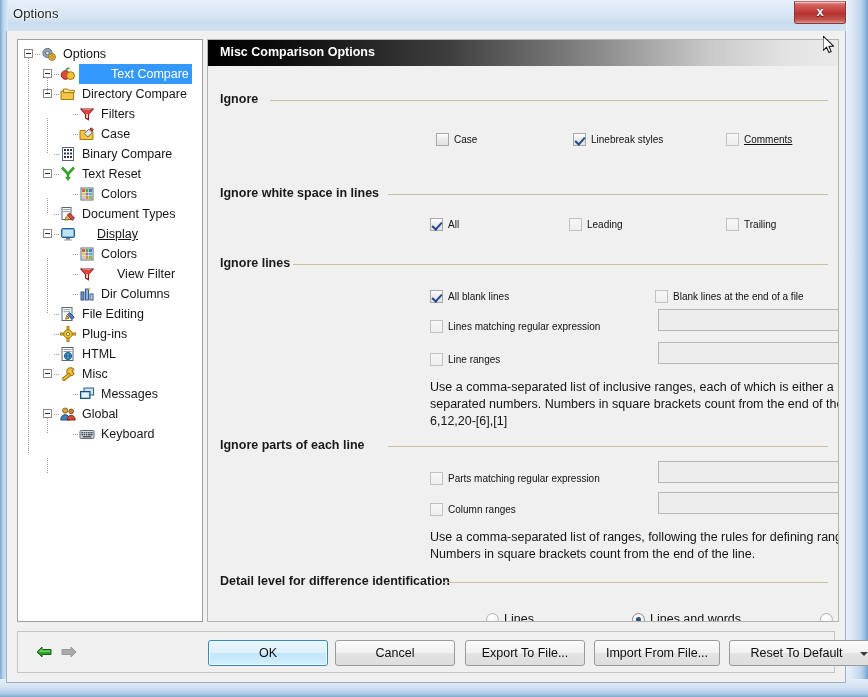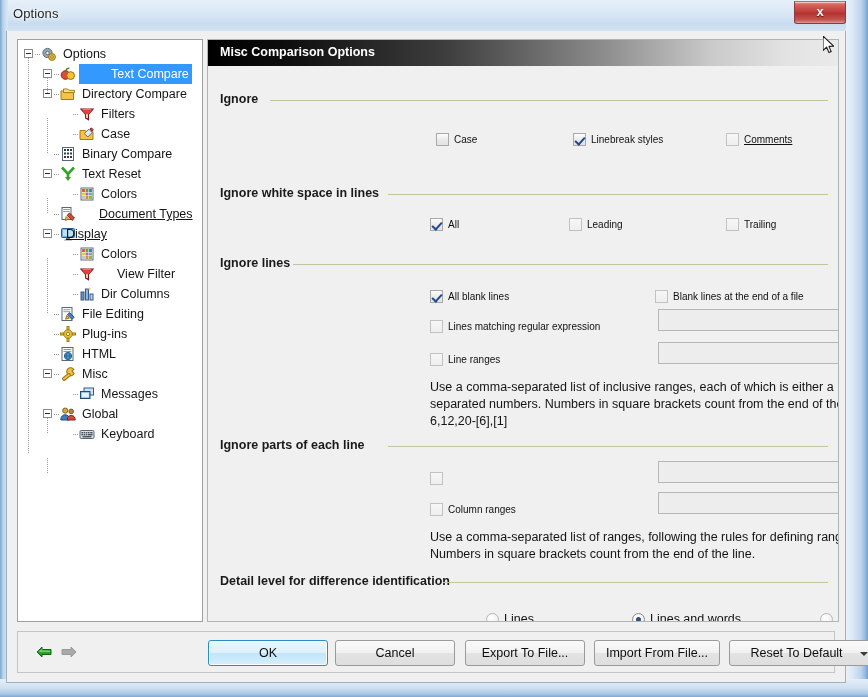--- a/index.html
+++ b/index.html
@@ -454,32 +454,32 @@
           </div>
           <div class="tree-row">
             <div class="dotline-h" style="left: 36px; top: 10px; width: 6px;"></div>
             <div class="tree-ico" style="left: 42px;"><svg width="16" height="16" viewBox="0 0 16 16">
                 <rect x="2" y="1.5" width="9" height="12" fill="#ffffff" stroke="#5a6673"></rect>
                 <rect x="3.2" y="3" width="6.5" height="1" fill="#8e9aa6"></rect>
                 <rect x="3.2" y="5" width="6.5" height="1" fill="#8e9aa6"></rect>
                 <path d="M9.5 7 l5 5 -2.4 2.4 -5 -5z" fill="#d94a3a" stroke="#7d2018"></path>
                 <path d="M6.2 10.6 l-1 3.7 3.7 -1z" fill="#f0d24a" stroke="#9a7210"></path>
               </svg></div>
-            <div class="tree-label" style="left: 78px; text-decoration: underline;">Document Types</div>
+            <div class="tree-label" style="left: 61px;">Document Types</div>
           </div>
           <div class="tree-row">
             <div class="expander" style="left: 25px;"></div>
             <div class="dotline-h" style="left: 36px; top: 10px; width: 6px;"></div>
             <div class="tree-ico" style="left: 42px;"><svg width="16" height="16" viewBox="0 0 16 16">
                 <rect x="1.5" y="2.5" width="13" height="9" rx="1" fill="#5fa8dd" stroke="#2b5e86"></rect>
                 <rect x="2.8" y="3.8" width="10.4" height="6.4" fill="#bfe2f6"></rect>
                 <rect x="6" y="12" width="4" height="1.6" fill="#6b7884"></rect>
                 <rect x="4" y="13.4" width="8" height="1.2" rx="0.6" fill="#8e9aa6"></rect>
               </svg></div>
-            <div class="tree-label" style="left: 45px; text-decoration: underline;">Display</div>
+            <div class="tree-label" style="left: 76px; text-decoration: underline;">Display</div>
           </div>
           <div class="tree-row">
             <div class="dotline-h" style="left: 55px; top: 10px; width: 6px;"></div>
             <div class="tree-ico" style="left: 61px;"><svg width="16" height="16" viewBox="0 0 16 16">
                 <rect x="2" y="2" width="12" height="12" fill="#ffffff" stroke="#5f6b79"></rect>
                 <g>
                   <rect x="3" y="3" width="3" height="3" fill="#e05b45"></rect>
                   <rect x="6.5" y="3" width="3" height="3" fill="#5aa840"></rect>
                   <rect x="10" y="3" width="3" height="3" fill="#4a7dc6"></rect>
                   <rect x="3" y="6.5" width="3" height="3" fill="#e8c84a"></rect>
@@ -661,20 +661,21 @@
           
         </div>
 
         <div class="helptext" style="left:222px; top:313px; width:585px;">Use a comma-separated list of inclusive ranges, each of which is either a number or a pair of dash-separated numbers. Numbers in square brackets count from the end of the file. Examples: 1-6 or 1-6,12,20-[6],[1]</div>
 
         <div class="group-head" style="left:12px; top:372px; width:608px;">
           <span class="gtxt">Ignore parts of each line</span>
           <span class="gline" style="width:440px;"></span>
         </div>
         <div class="cb disabled" style="left:222px; top:406px;"></div>
+        <div class="cb-label" style="left:240px; top:405px;">Parts matching regular expression</div>
         <div class="combo" style="left:450px; top:395px; width:380px;">
           
           
         </div>
 
         <div class="cb disabled" style="left:222px; top:437px;"></div>
         <div class="cb-label" style="left:240px; top:436px;">Column ranges</div>
         <div class="combo" style="left:450px; top:426px; width:380px;">
           
           

